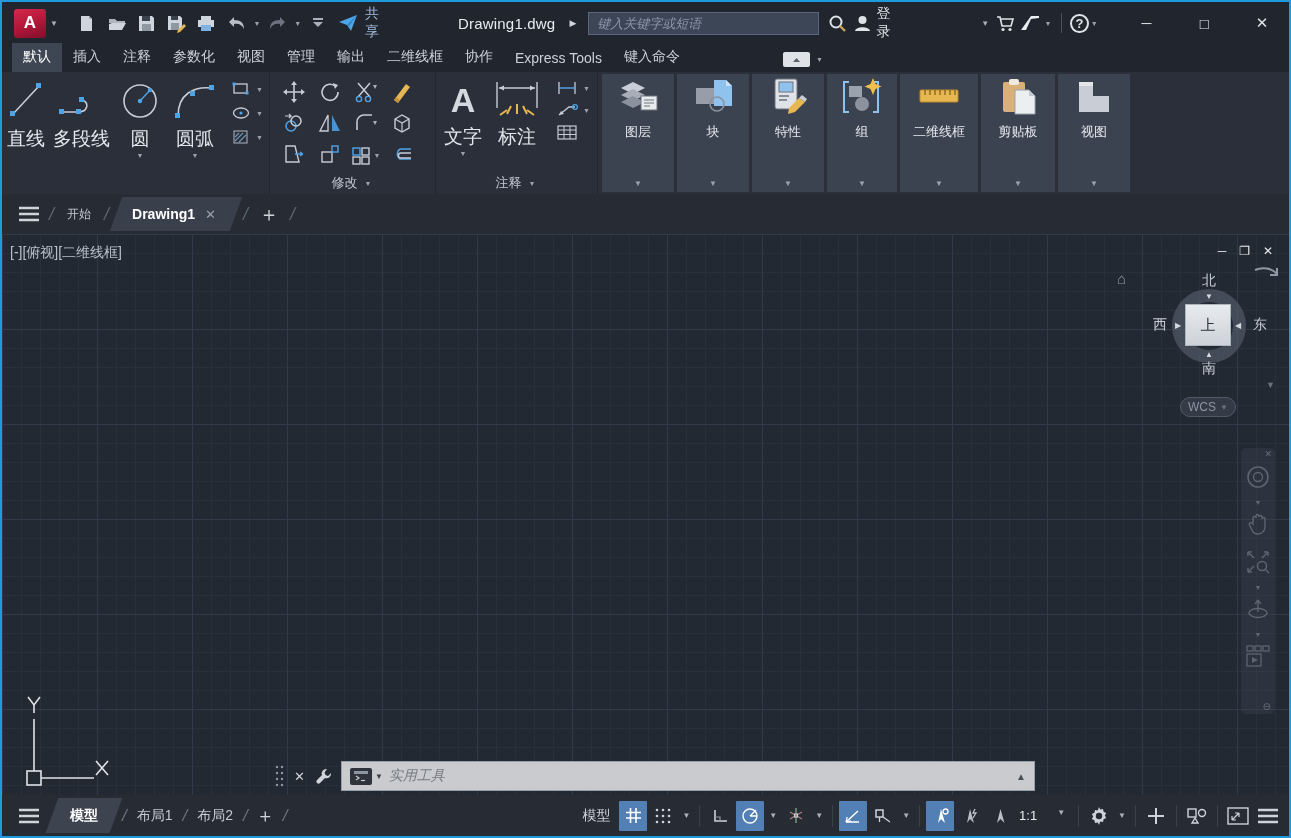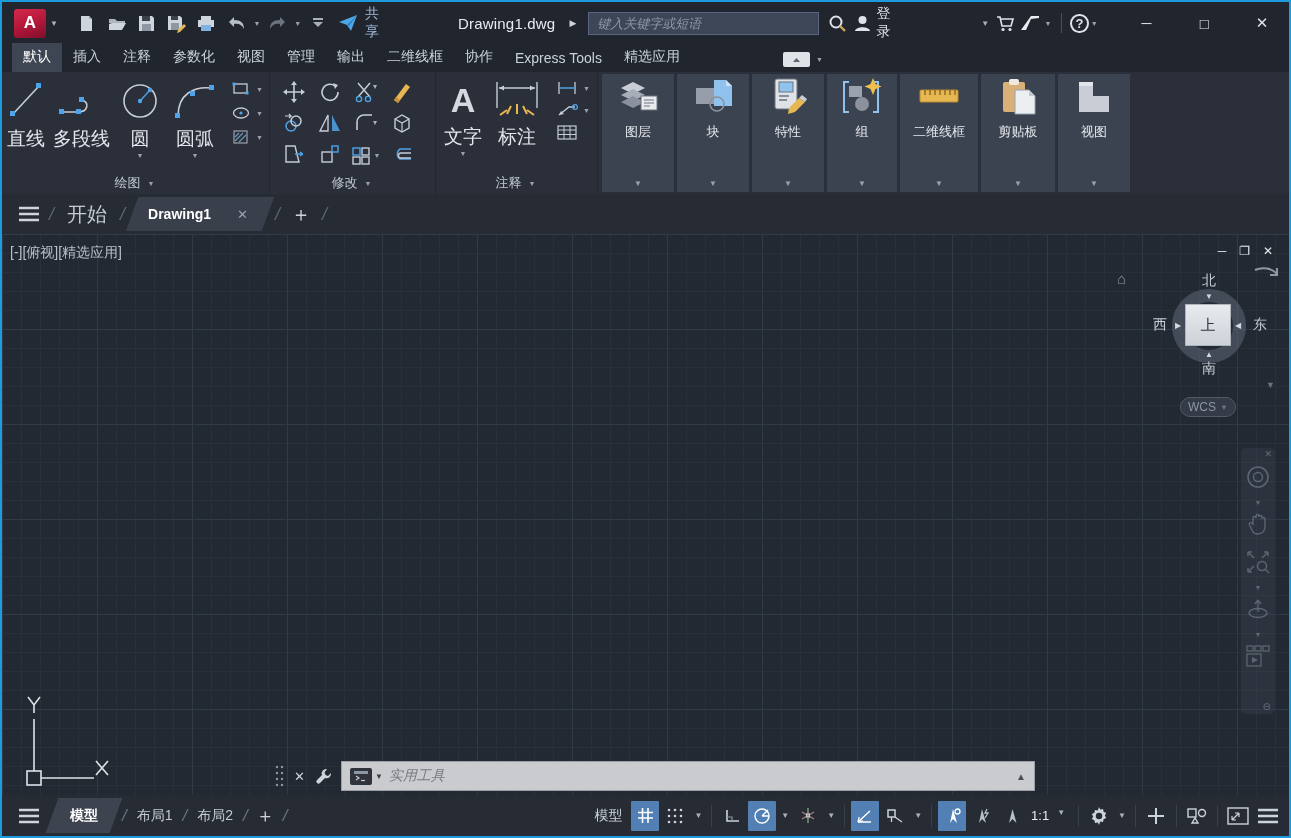--- a/index.html
+++ b/index.html
@@ -45,24 +45,24 @@
   .smallcol{ display:flex; flex-direction:column; gap:6px; margin-left:8px; margin-top:2px; }
   .smallrow{ display:flex; align-items:center; gap:3px; }
   .mod-grid{ display:grid; grid-template-columns:repeat(4,36px); grid-auto-rows:31px; align-items:center; justify-items:center; margin:0 6px; }
   .rpanel{ width:72px; height:118px; margin:2px 1.5px 0; background:#3c4350; display:flex; flex-direction:column; align-items:center; }
   .rpanel .lbl{ color:#e6e9ee; font-size:13px; margin-top:3px; white-space:nowrap; }
   .rpanel .dd{ margin-top:auto; margin-bottom:4px; color:#9aa2ae; font-size:8px; }
 
   
   #filetabs{ position:absolute; left:0; top:192px; width:100%; height:40px; background:#262b34; display:flex; align-items:center; }
   .ft-slash{ color:#5d6673; font-size:18px; margin:0 7px; font-style:italic; }
-  .ft-start{ color:#c3c9d2; font-size:20px; padding:8px 6px; }
+  .ft-start{ color:#c3c9d2; font-size:12px; padding:8px 6px; }
   .ft-active{ position:relative; padding:9px 20px 9px 16px; }
   .ft-active::before{ content:""; position:absolute; inset:0; background:#39404c; transform:skewX(-20deg); }
-  .ft-active .in{ position:relative; color:#fff; font-size:14px; font-weight:bold; display:flex; align-items:center; gap:26px; }
+  .ft-active .in{ position:relative; color:#fff; font-size:14px; font-weight:bold; display:flex; align-items:center; gap:10px; }
   .ft-x{ color:#9aa3af; font-size:13px; font-weight:normal; }
   .ft-plus{ color:#d0d4da; font-size:20px; margin:0 4px; }
 
   
   #canvas{ position:absolute; left:0; top:232px; width:1287px; height:563px; background:#222933;
     background-image:
       linear-gradient(90deg,#313a48 1px,transparent 1px),
       linear-gradient(#313a48 1px,transparent 1px),
       linear-gradient(90deg,#293039 1px,transparent 1px),
       linear-gradient(#293039 1px,transparent 1px);
@@ -112,21 +112,21 @@
   .sb-model{ position:relative; padding:8px 18px; margin-left:10px; }
   .sb-model::before{ content:""; position:absolute; inset:0; background:#3d4450; transform:skewX(-20deg); }
   .sb-model .in{ position:relative; color:#fff; font-size:14px; font-weight:bold; }
   .sb-plus{ color:#d0d4da; font-size:19px; margin:0 2px; }
   .sb-right{ margin-left:auto; display:flex; align-items:center; padding-right:6px; }
   .st-btn{ height:30px; min-width:28px; display:flex; align-items:center; justify-content:center; margin:0 1px; border-radius:1px; }
   .st-btn.on{ background:#527fb4; }
   .st-dd{ color:#aab1bc; font-size:8px; padding:0 4px; }
   .st-txt{ color:#cdd3db; font-size:14px; padding:0 8px; }
   .st-gap{ width:1px; height:22px; background:#3a404a; margin:0 5px; }
-  .st-scale{ color:#e8ebef; font-size:13px; display:flex; align-items:flex-start; gap:4px; padding:0 4px; }
+  .st-scale{ color:#e8ebef; font-size:13px; display:flex; align-items:flex-start; gap:16px; padding:0 4px; }
 </style>
 </head>
 <body>
 
 <div id="app">
 
   <div id="titlebar">
     <div class="logo-badge">
         <span>A</span>
       </div>
@@ -241,21 +241,21 @@
     <span class="rtab active">默认</span>
     <span class="rtab">插入</span>
     <span class="rtab">注释</span>
     <span class="rtab">参数化</span>
     <span class="rtab">视图</span>
     <span class="rtab">管理</span>
     <span class="rtab">输出</span>
     <span class="rtab">二维线框</span>
     <span class="rtab">协作</span>
     <span class="rtab">Express Tools</span>
-    <span class="rtab">精选应用</span>
+    <span class="rtab">键入命令</span>
     <span class="rib-collapse">
       <span class="pill">
           <svg width="11" height="8" viewBox="0 0 11 8">
             <path d="M2 6 l3.5-4 3.5 4z" fill="#5b636e"></path>
           </svg>
         </span>
       <span class="caret-sm" style="margin-left:6px;">▼</span>
     </span>
   </div>
 
@@ -318,24 +318,20 @@
             </span>
           <span class="smallrow">
             <svg width="20" height="18" viewBox="0 0 20 18">
                 <rect x="3" y="3" width="13" height="12" fill="none" stroke="#9aa2ae" stroke-width="1.2"></rect>
                 <path d="M4 13 l8-8 M4 9 l4-4 M8 14 l7-7" stroke="#6f98b8" stroke-width="1.1"></path>
               </svg>
             <span class="caret-sm">▼</span>
             </span>
         </div>
       </div>
-      <div class="panel-title">
-          <span>绘图</span>
-          <span class="caret-sm">▼</span>
-        </div>
     </div>
 
     <div class="panel" style="width:166px;">
       <div class="panel-content">
         <div class="mod-grid">
           <span><svg width="24" height="24" viewBox="0 0 24 24">
                 <path d="M12 1 l3 4 h-6z M12 23 l-3-4 h6z M1 12 l4-3 v6z M23 12 l-4 3 v-6z" fill="#c6cdd7"></path>
                 <path d="M12 5 v14 M5 12 h14" stroke="#c6cdd7" stroke-width="1.6"></path>
               </svg></span>
           <span><svg width="22" height="22" viewBox="0 0 22 22">
@@ -532,21 +528,21 @@
           <span>Drawing1</span>
           <span class="ft-x">✕</span>
         </span>
     </span>
     <span class="ft-slash">/</span>
     <span class="ft-plus">＋</span>
     <span class="ft-slash">/</span>
   </div>
 
   <div id="canvas">
-    <span id="vp-label">[-][俯视][精选应用]</span>
+    <span id="vp-label">[-][俯视][二维线框]</span>
 
     <div id="vp-controls">
       <span>─</span>
       <span>❐</span>
       <span style="font-weight:bold;">✕</span>
     </div>
 
     <div id="viewcube">
       <span class="vc-home">⌂</span>
       <span class="vc-rot">

